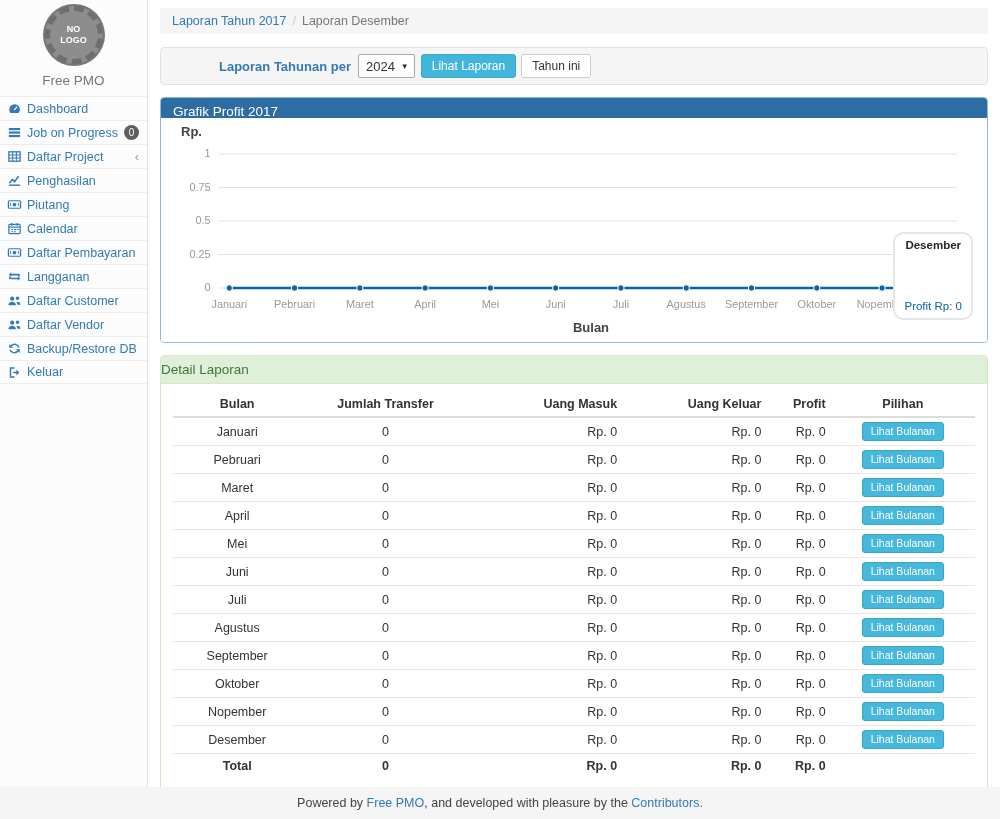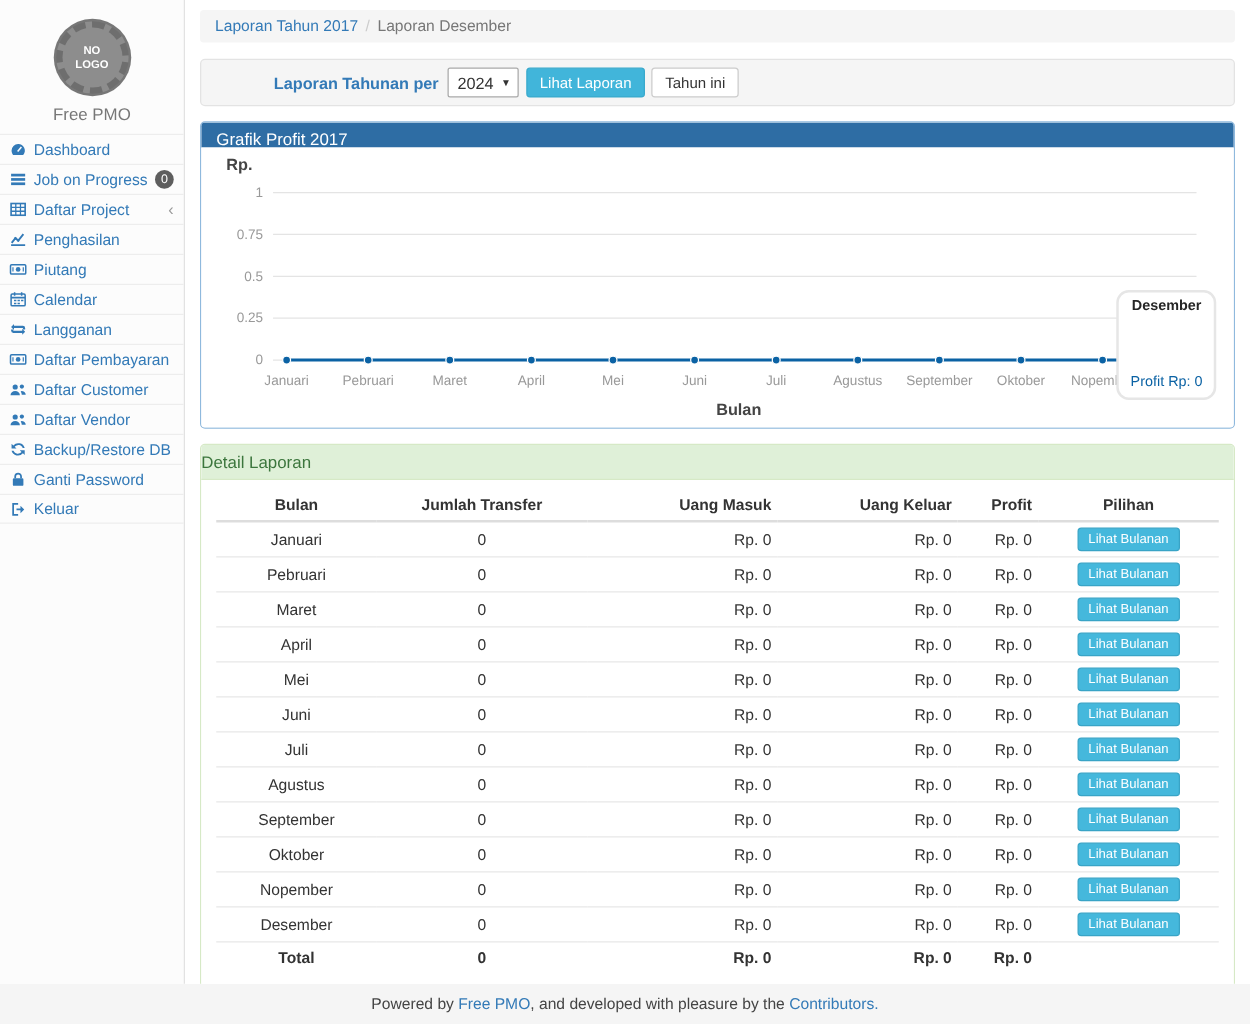--- a/index.html
+++ b/index.html
@@ -16,21 +16,21 @@
 
   .page { display: flex; height: 787px; }
 
   
   .sidebar {
     width: 148px; flex: 0 0 148px;
     background: #fcfcfc;
     border-right: 1px solid #e2e2e2;
     overflow: hidden;
   }
-  .logo-block { text-align: center; padding: 17px 0 8px; }
+  .logo-block { text-align: center; padding: 6px 0 8px; }
   .logo-gear {
     width: 58px; height: 58px; margin: 0 auto;
     border-radius: 50%;
     border: 5px dashed #6e6e6e;
     background: #8d8d8d;
     box-shadow: 0 0 0 2px #777;
     display: flex; align-items: center; justify-content: center;
   }
   .logo-gear span {
     color: #fff; font-size: 9px; font-weight: bold;
@@ -206,35 +206,35 @@
               <path d="M2 6.5h12" stroke="currentColor" stroke-width="1.3"></path>
               <path d="M5 2v3M11 2v3" stroke="currentColor" stroke-width="1.3"></path>
               <path d="M4.5 9h2M7.5 9h2M10.5 9h2M4.5 11.5h2M7.5 11.5h2" stroke="currentColor" stroke-width="1.2"></path>
             </svg>
           </span>
           <span class="s-label">Calendar</span>
         </a>
         <a href="#" class="side-item">
           <span class="s-icon">
             <svg viewBox="0 0 16 16">
-              <path d="M2 6l2.5-2.5V5H12a2 2 0 0 1 2 2v1h-1.8V7.2a.4.4 0 0 0-.4-.4H4.5v1.7z" fill="currentColor"></path>
-              <path d="M14 10l-2.5 2.5V11H4a2 2 0 0 1-2-2V8h1.8v.8c0 .2.2.4.4.4h7.3V7.5z" fill="currentColor"></path>
-            </svg>
-          </span>
-          <span class="s-label">Langganan</span>
-        </a>
-        <a href="#" class="side-item">
-          <span class="s-icon">
-            <svg viewBox="0 0 16 16">
               <rect x="1.5" y="4" width="13" height="8" rx="1" fill="none" stroke="currentColor" stroke-width="1.3"></rect>
               <circle cx="8" cy="8" r="2" fill="currentColor"></circle>
               <path d="M3.6 6.2v3.6M12.4 6.2v3.6" stroke="currentColor" stroke-width="1" fill="none"></path>
             </svg>
           </span>
           <span class="s-label">Daftar Pembayaran</span>
+        </a>
+        <a href="#" class="side-item">
+          <span class="s-icon">
+            <svg viewBox="0 0 16 16">
+              <path d="M2 6l2.5-2.5V5H12a2 2 0 0 1 2 2v1h-1.8V7.2a.4.4 0 0 0-.4-.4H4.5v1.7z" fill="currentColor"></path>
+              <path d="M14 10l-2.5 2.5V11H4a2 2 0 0 1-2-2V8h1.8v.8c0 .2.2.4.4.4h7.3V7.5z" fill="currentColor"></path>
+            </svg>
+          </span>
+          <span class="s-label">Langganan</span>
         </a>
         <a href="#" class="side-item">
           <span class="s-icon">
             <svg viewBox="0 0 16 16">
               <circle cx="5.5" cy="6" r="2.2" fill="currentColor"></circle>
               <path d="M1.5 13c0-2.2 1.8-3.6 4-3.6s4 1.4 4 3.6z" fill="currentColor"></path>
               <circle cx="11.2" cy="5.6" r="1.8" fill="currentColor"></circle>
               <path d="M10.8 9.3c2 .1 3.7 1.3 3.7 3.2h-3.4a4.6 4.6 0 0 0-.9-2.6z" fill="currentColor"></path>
             </svg>
           </span>
@@ -252,29 +252,20 @@
           <span class="s-label">Daftar Vendor</span>
         </a>
         <a href="#" class="side-item">
           <span class="s-icon">
             <svg viewBox="0 0 16 16">
               <path d="M13.6 6.8A5.7 5.7 0 0 0 3.9 4.6L2.4 3.1v4.2h4.2L5.1 5.8a4 4 0 0 1 6.8 1z" fill="currentColor"></path>
               <path d="M2.4 9.2a5.7 5.7 0 0 0 9.7 2.2l1.5 1.5V8.7H9.4l1.5 1.5a4 4 0 0 1-6.8-1z" fill="currentColor"></path>
             </svg>
           </span>
           <span class="s-label">Backup/Restore DB</span>
-        </a>
-        <a href="#" class="side-item">
-          <span class="s-icon">
-            <svg viewBox="0 0 16 16">
-              <rect x="3.5" y="7" width="9" height="6.5" rx="1" fill="currentColor"></rect>
-              <path d="M5.5 7V5.5a2.5 2.5 0 0 1 5 0V7" fill="none" stroke="currentColor" stroke-width="1.5"></path>
-            </svg>
-          </span>
-          <span class="s-label">Ganti Password</span>
         </a>
         <a href="#" class="side-item">
           <span class="s-icon">
             <svg viewBox="0 0 16 16">
               <path d="M3 2.5h5V4H4.5v8H8v1.5H3z" fill="currentColor"></path>
               <path d="M10 4.8l3.2 3.2L10 11.2V8.8H6.6V7.2H10z" fill="currentColor"></path>
             </svg>
           </span>
           <span class="s-label">Keluar</span>
         </a>

